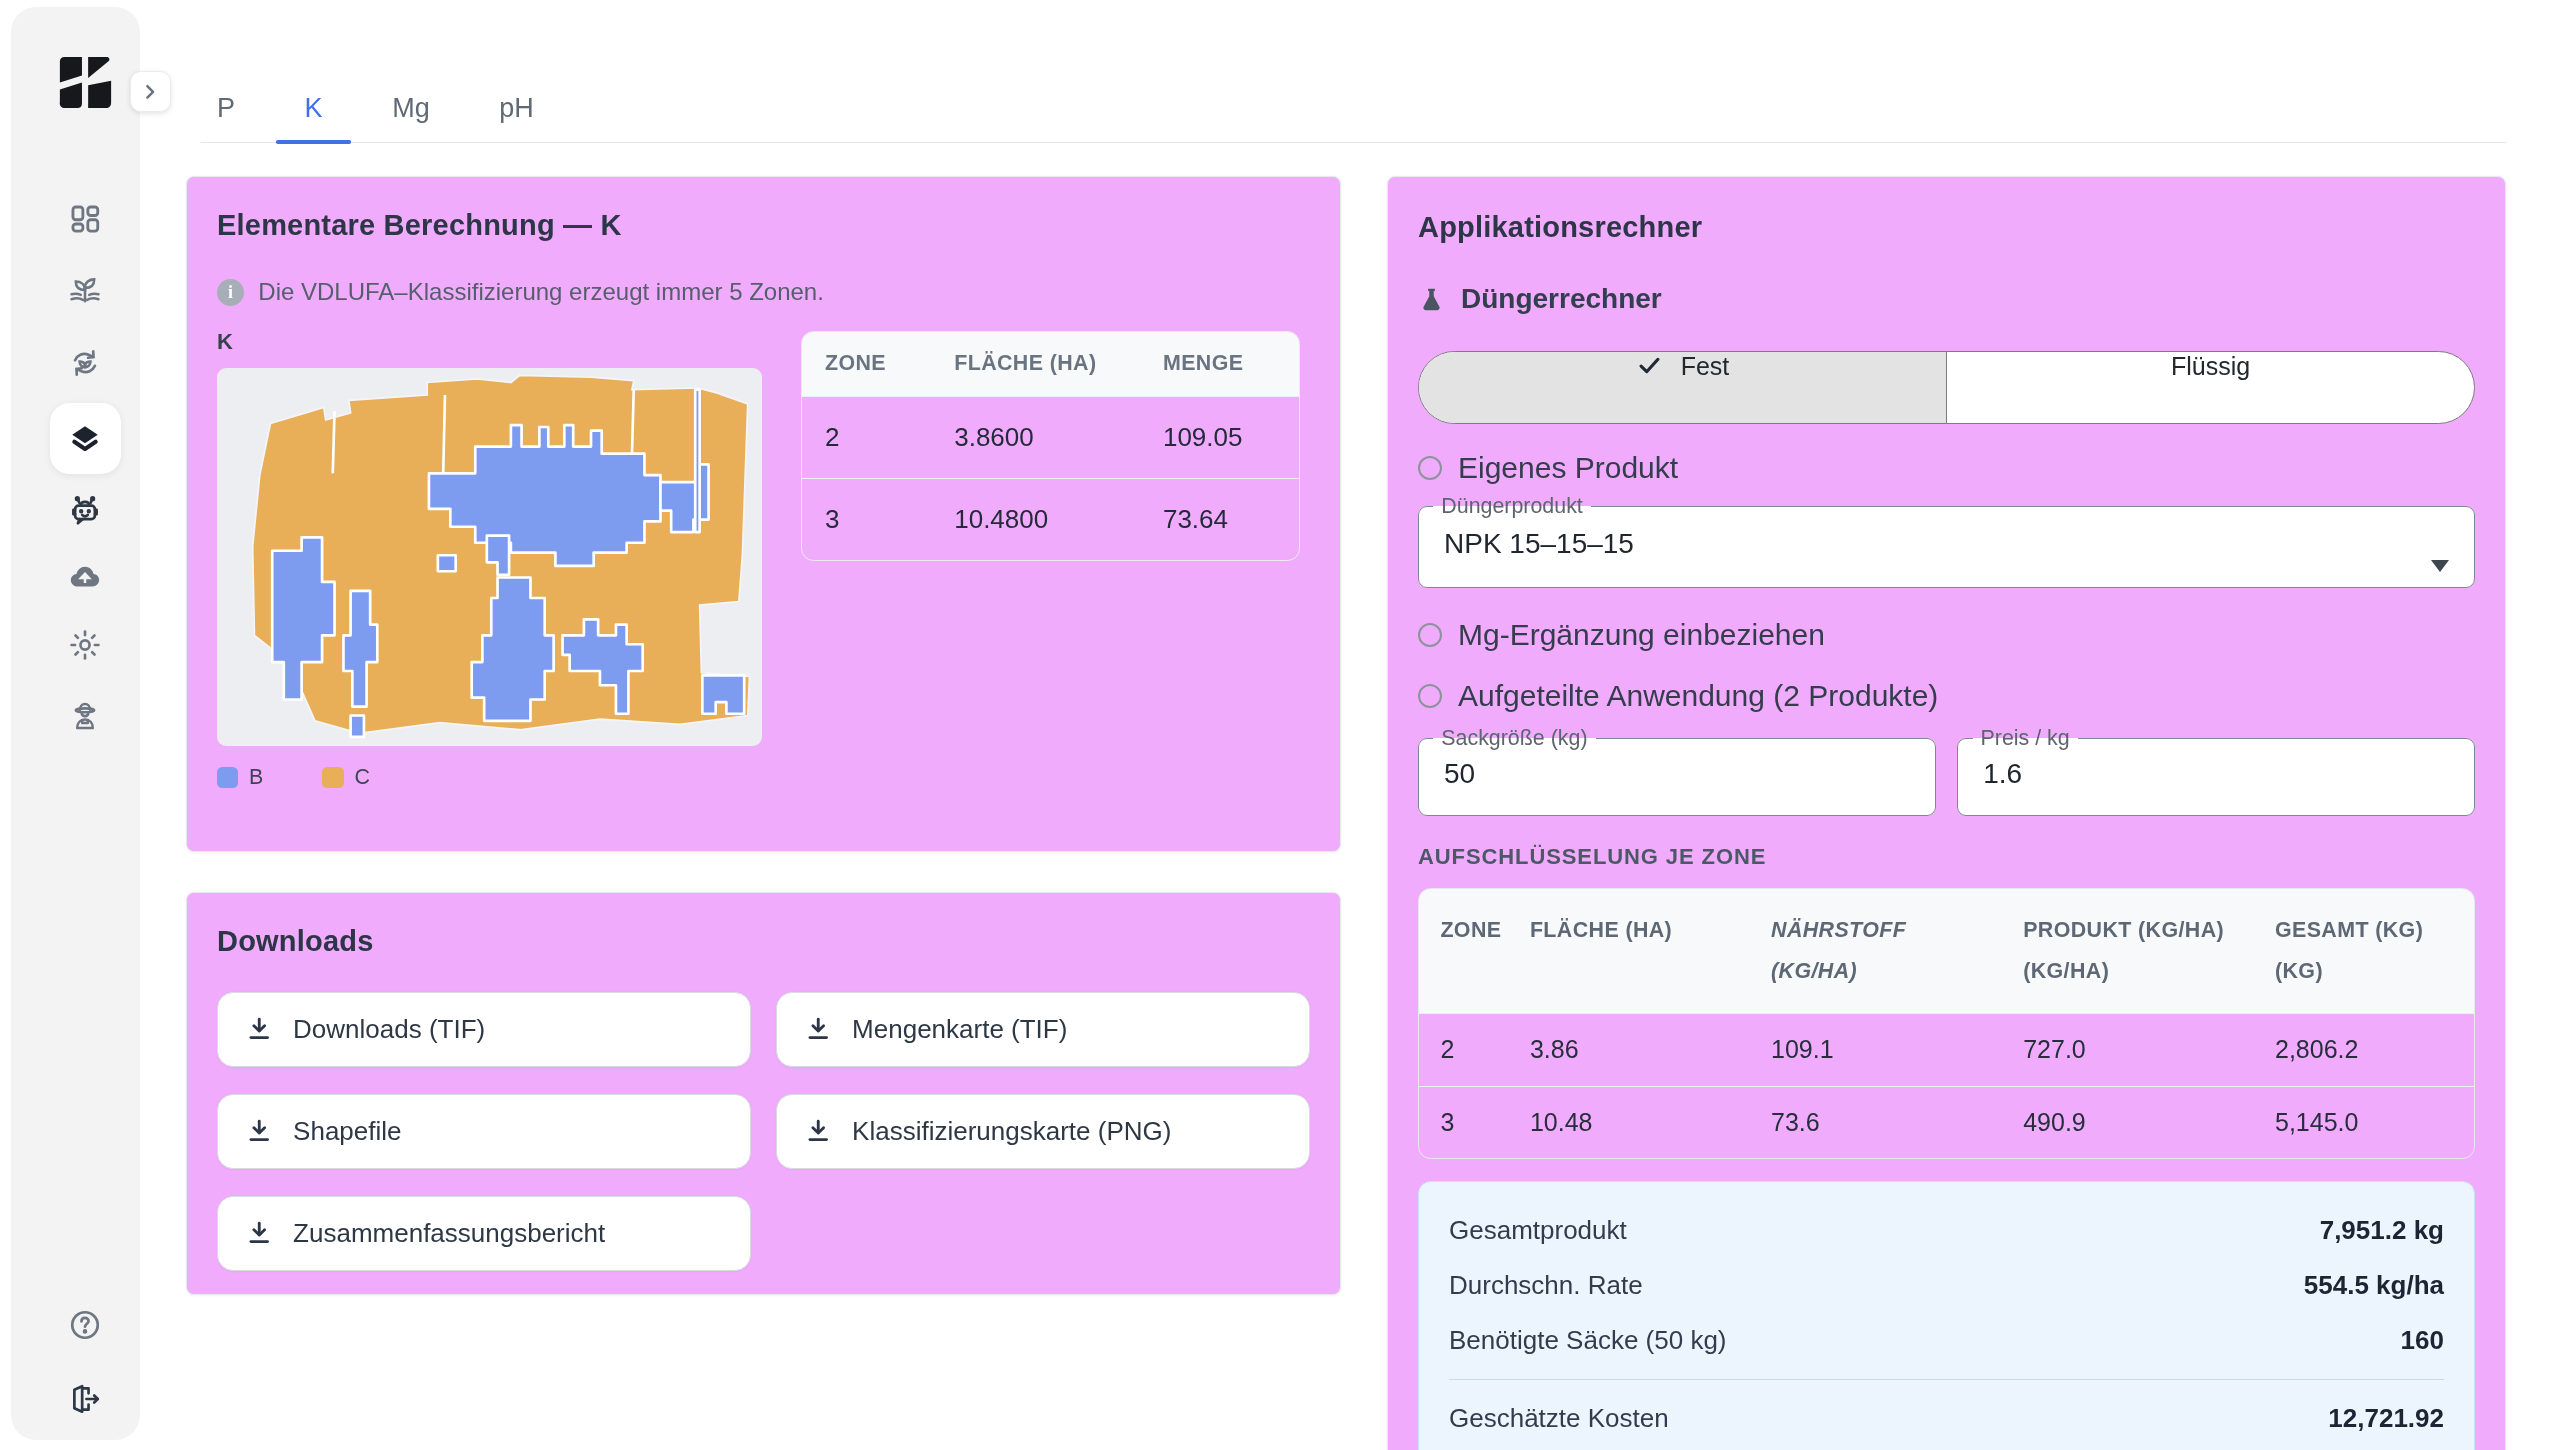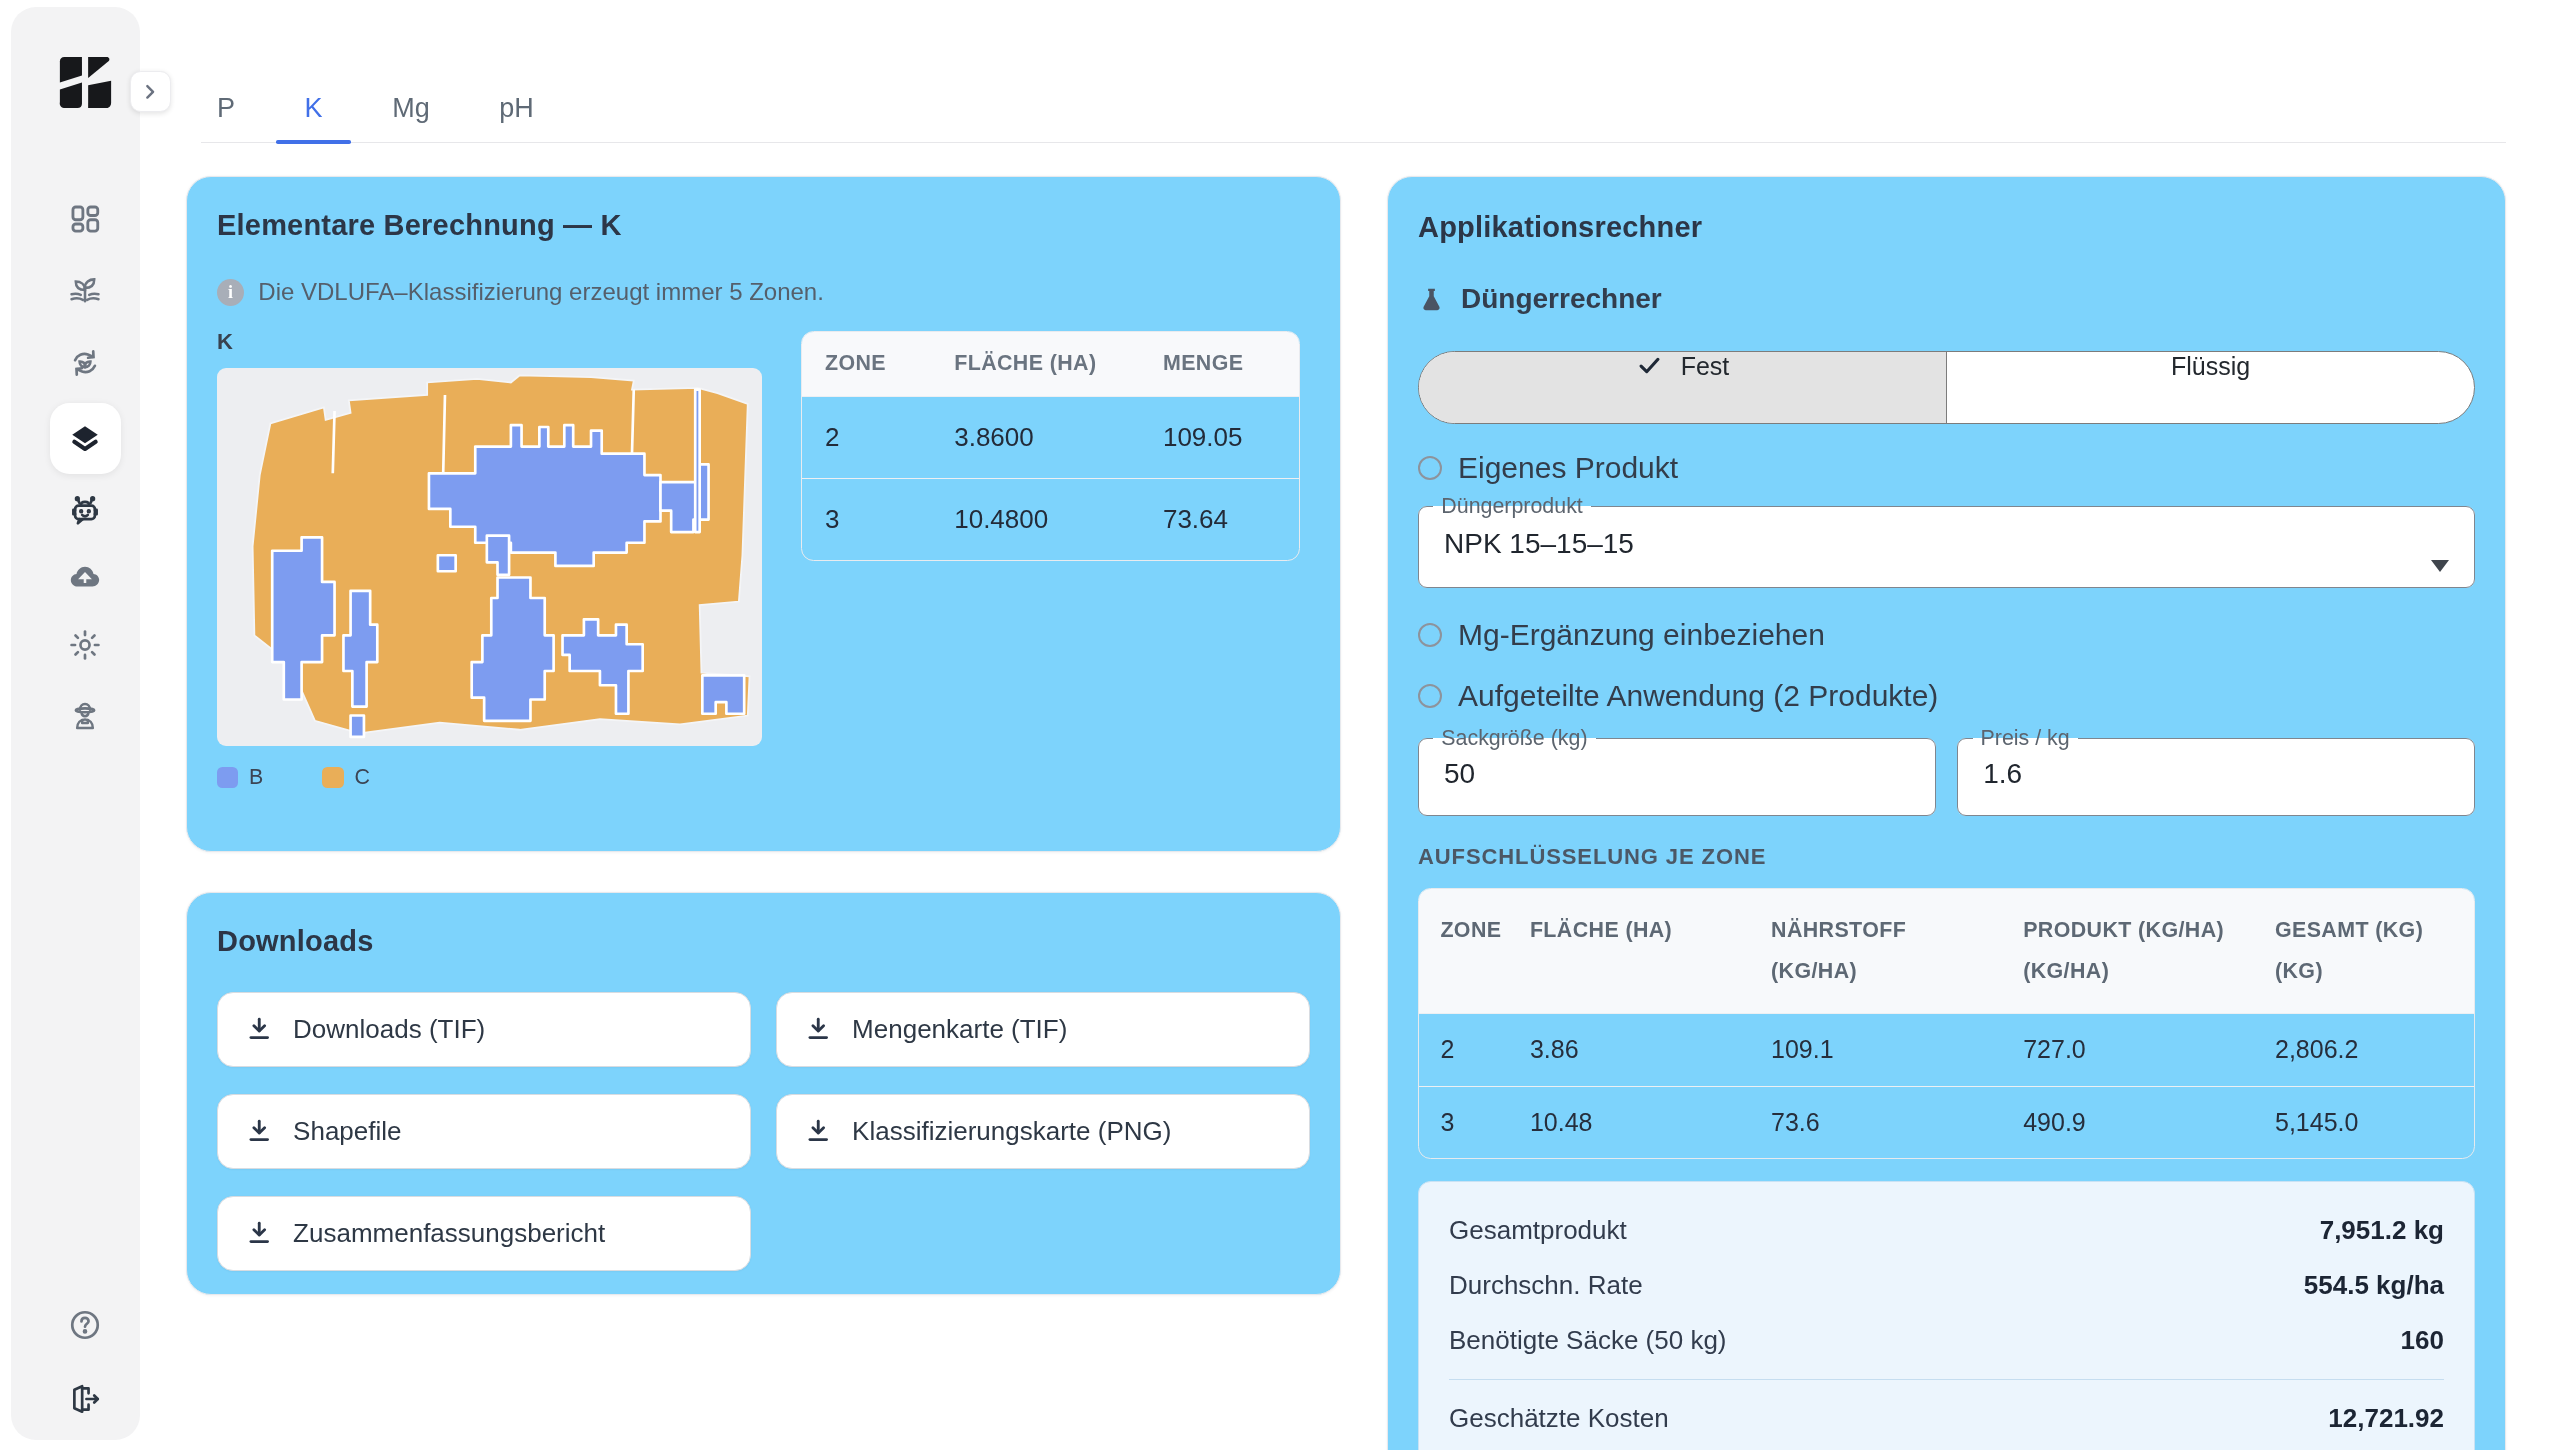--- a/index.html
+++ b/index.html
@@ -23,21 +23,21 @@
   
   .tabs-wrap { position:absolute; left:201px; top:75px; width:2305px; height:68px;
     border-bottom:1.8px solid #e7e7ea; display:flex; align-items:center; gap:59px; padding-left:10.7px; }
   .tab { position:relative; font-size:27px; font-weight:500; color:#5f6a76;
     height:68px; display:flex; align-items:center; padding:0 5.3px; cursor:pointer; }
   .tab.active { color:#4170e8; }
   .tab.active::after { content:""; position:absolute; left:-23px; right:-23px; bottom:-1.8px;
     height:4.5px; background:#4170e8; border-radius:1.8px; }
 
   
-  .card { position:absolute; background:#7dd3fc; border:1.3px solid #e7e9ed; border-radius:25px;
+  .card { position:absolute; background:#f0abfc; border:1.3px solid #e7e9ed; border-radius:8px;
     box-shadow:0 0.9px 2.7px rgba(16,24,40,.05); }
   .card-elemental { left:186px; top:176px; width:1155px; height:676px; padding:32px 30px; }
   .card-downloads { left:186px; top:892px; width:1155px; height:403px; padding:32px 30px; }
   .card-calc { left:1387px; top:176px; width:1119px; height:1310px; padding:34px 30px; }
 
   .card-title { font-size:29px; font-weight:600; color:#2c3647; letter-spacing:0.2px; }
 
   .info-row { display:flex; align-items:center; gap:14.3px; margin-top:36px; }
   .info-icon { width:27px; height:27px; border-radius:50%; background:#a8aeb8; color:#fff;
     display:flex; align-items:center; justify-content:center; font-size:18px; font-weight:700;
@@ -97,21 +97,21 @@
     padding:7.1px 0 25px 25px; font-family:inherit; background:transparent; }
 
   .section-label { margin-top:28px; font-size:22px; font-weight:700; color:#4c5866; letter-spacing:0.9px; }
 
   .bk-table { margin-top:18px; border:1.3px solid #e6eaee; border-radius:12.5px; overflow:hidden; }
   .bk-table table { width:100%; border-collapse:collapse; }
   .bk-table thead tr { background:#f7f9fb; }
   .bk-table th { text-align:left; font-size:21.4px; font-weight:600; color:#5d6874; letter-spacing:0.4px;
     padding:21.4px 7.1px 21.4px 21.4px; vertical-align:top; line-height:1.9; }
   .bk-table td { font-size:25px; color:#262e3c; padding:21.4px 7.1px 21.4px 21.4px; border-top:1.3px solid #edf0f3; }
-  .bk-col-zone { width:8%; } .bk-col-a { width:23%; } .bk-col-b { width:24%; }
+  .bk-col-zone { width:8%; } .bk-col-a { width:23%; } .bk-col-b { width:24%;font-style:italic; }
   .bk-col-c { width:24%; } .bk-col-d { width:21%; }
 
   .summary { margin-top:21.4px; background:#ecf5fd; border:1.3px solid #c9e2f4; border-radius:12.5px;
     padding:21.4px 30px 27px 30px; }
   .sum-row { display:flex; align-items:center; justify-content:space-between; height:55px; }
   .sum-label { font-size:26px; color:#323c4d; }
   .sum-value { font-size:26px; font-weight:700; color:#1c2534; }
   .sum-row.total { border-top:1.8px solid #c5ddf0; margin-top:10.7px; padding-top:12.5px; height:66px; }
 </style>
 </head>

